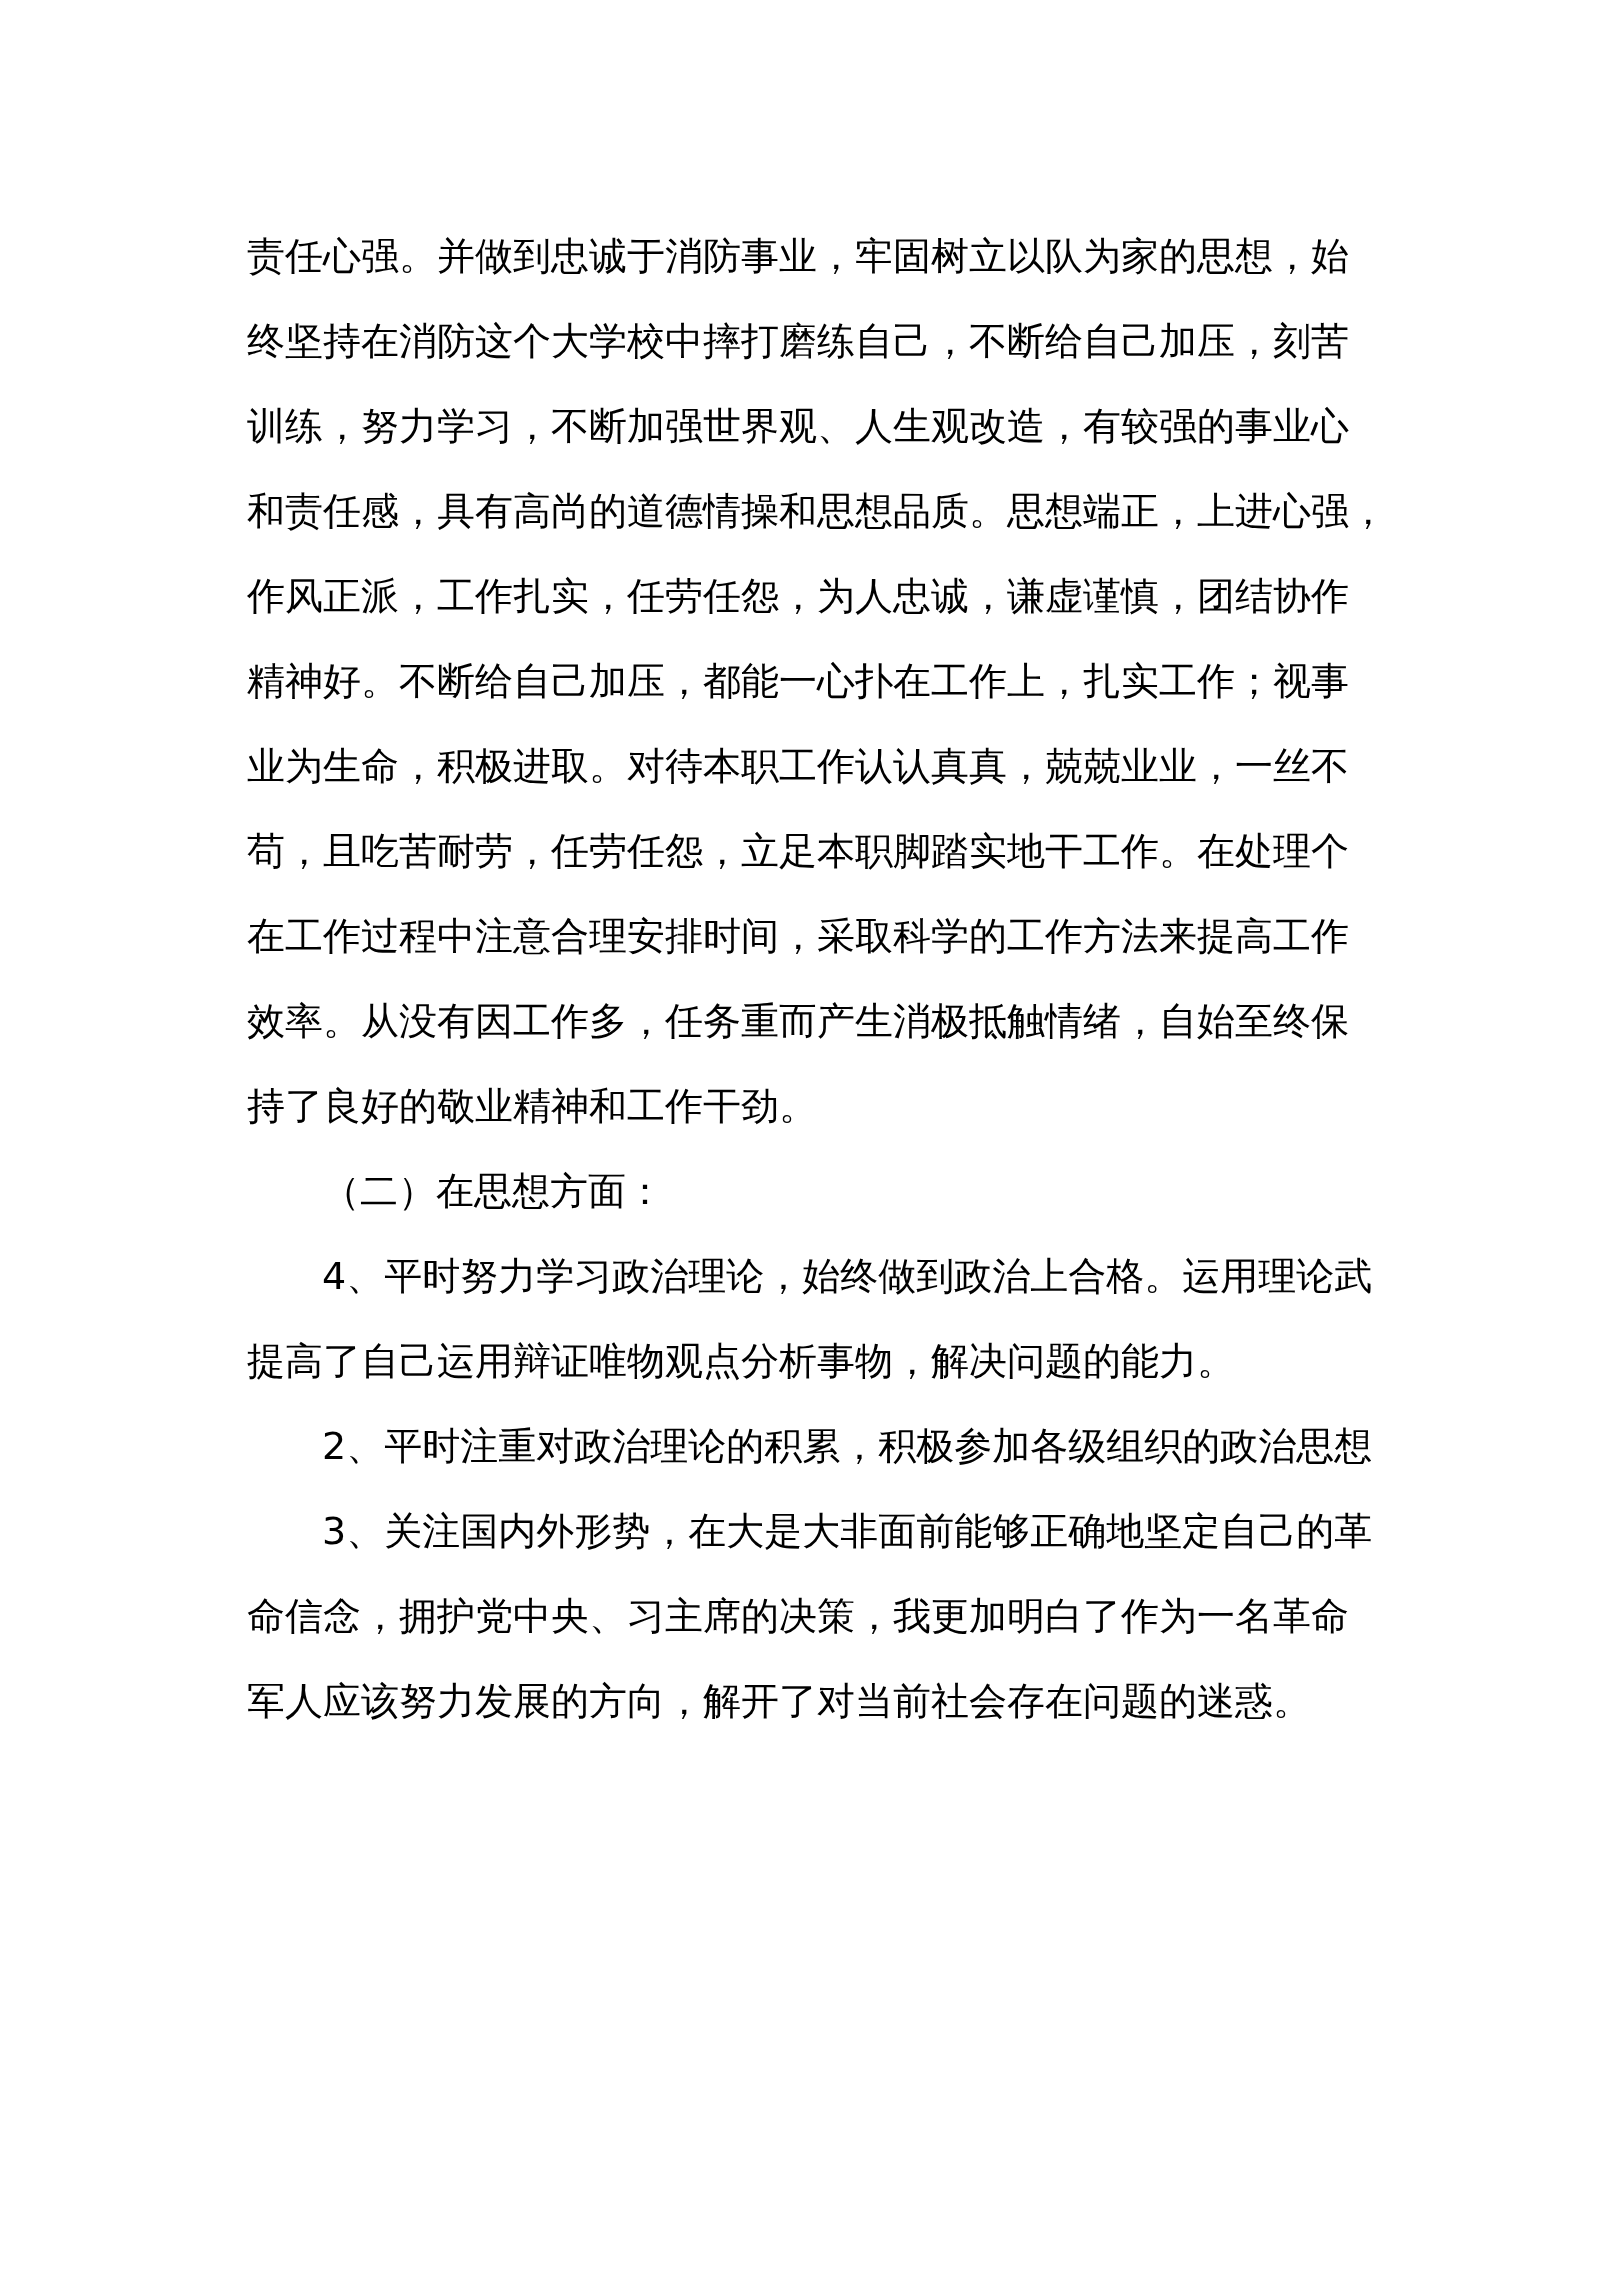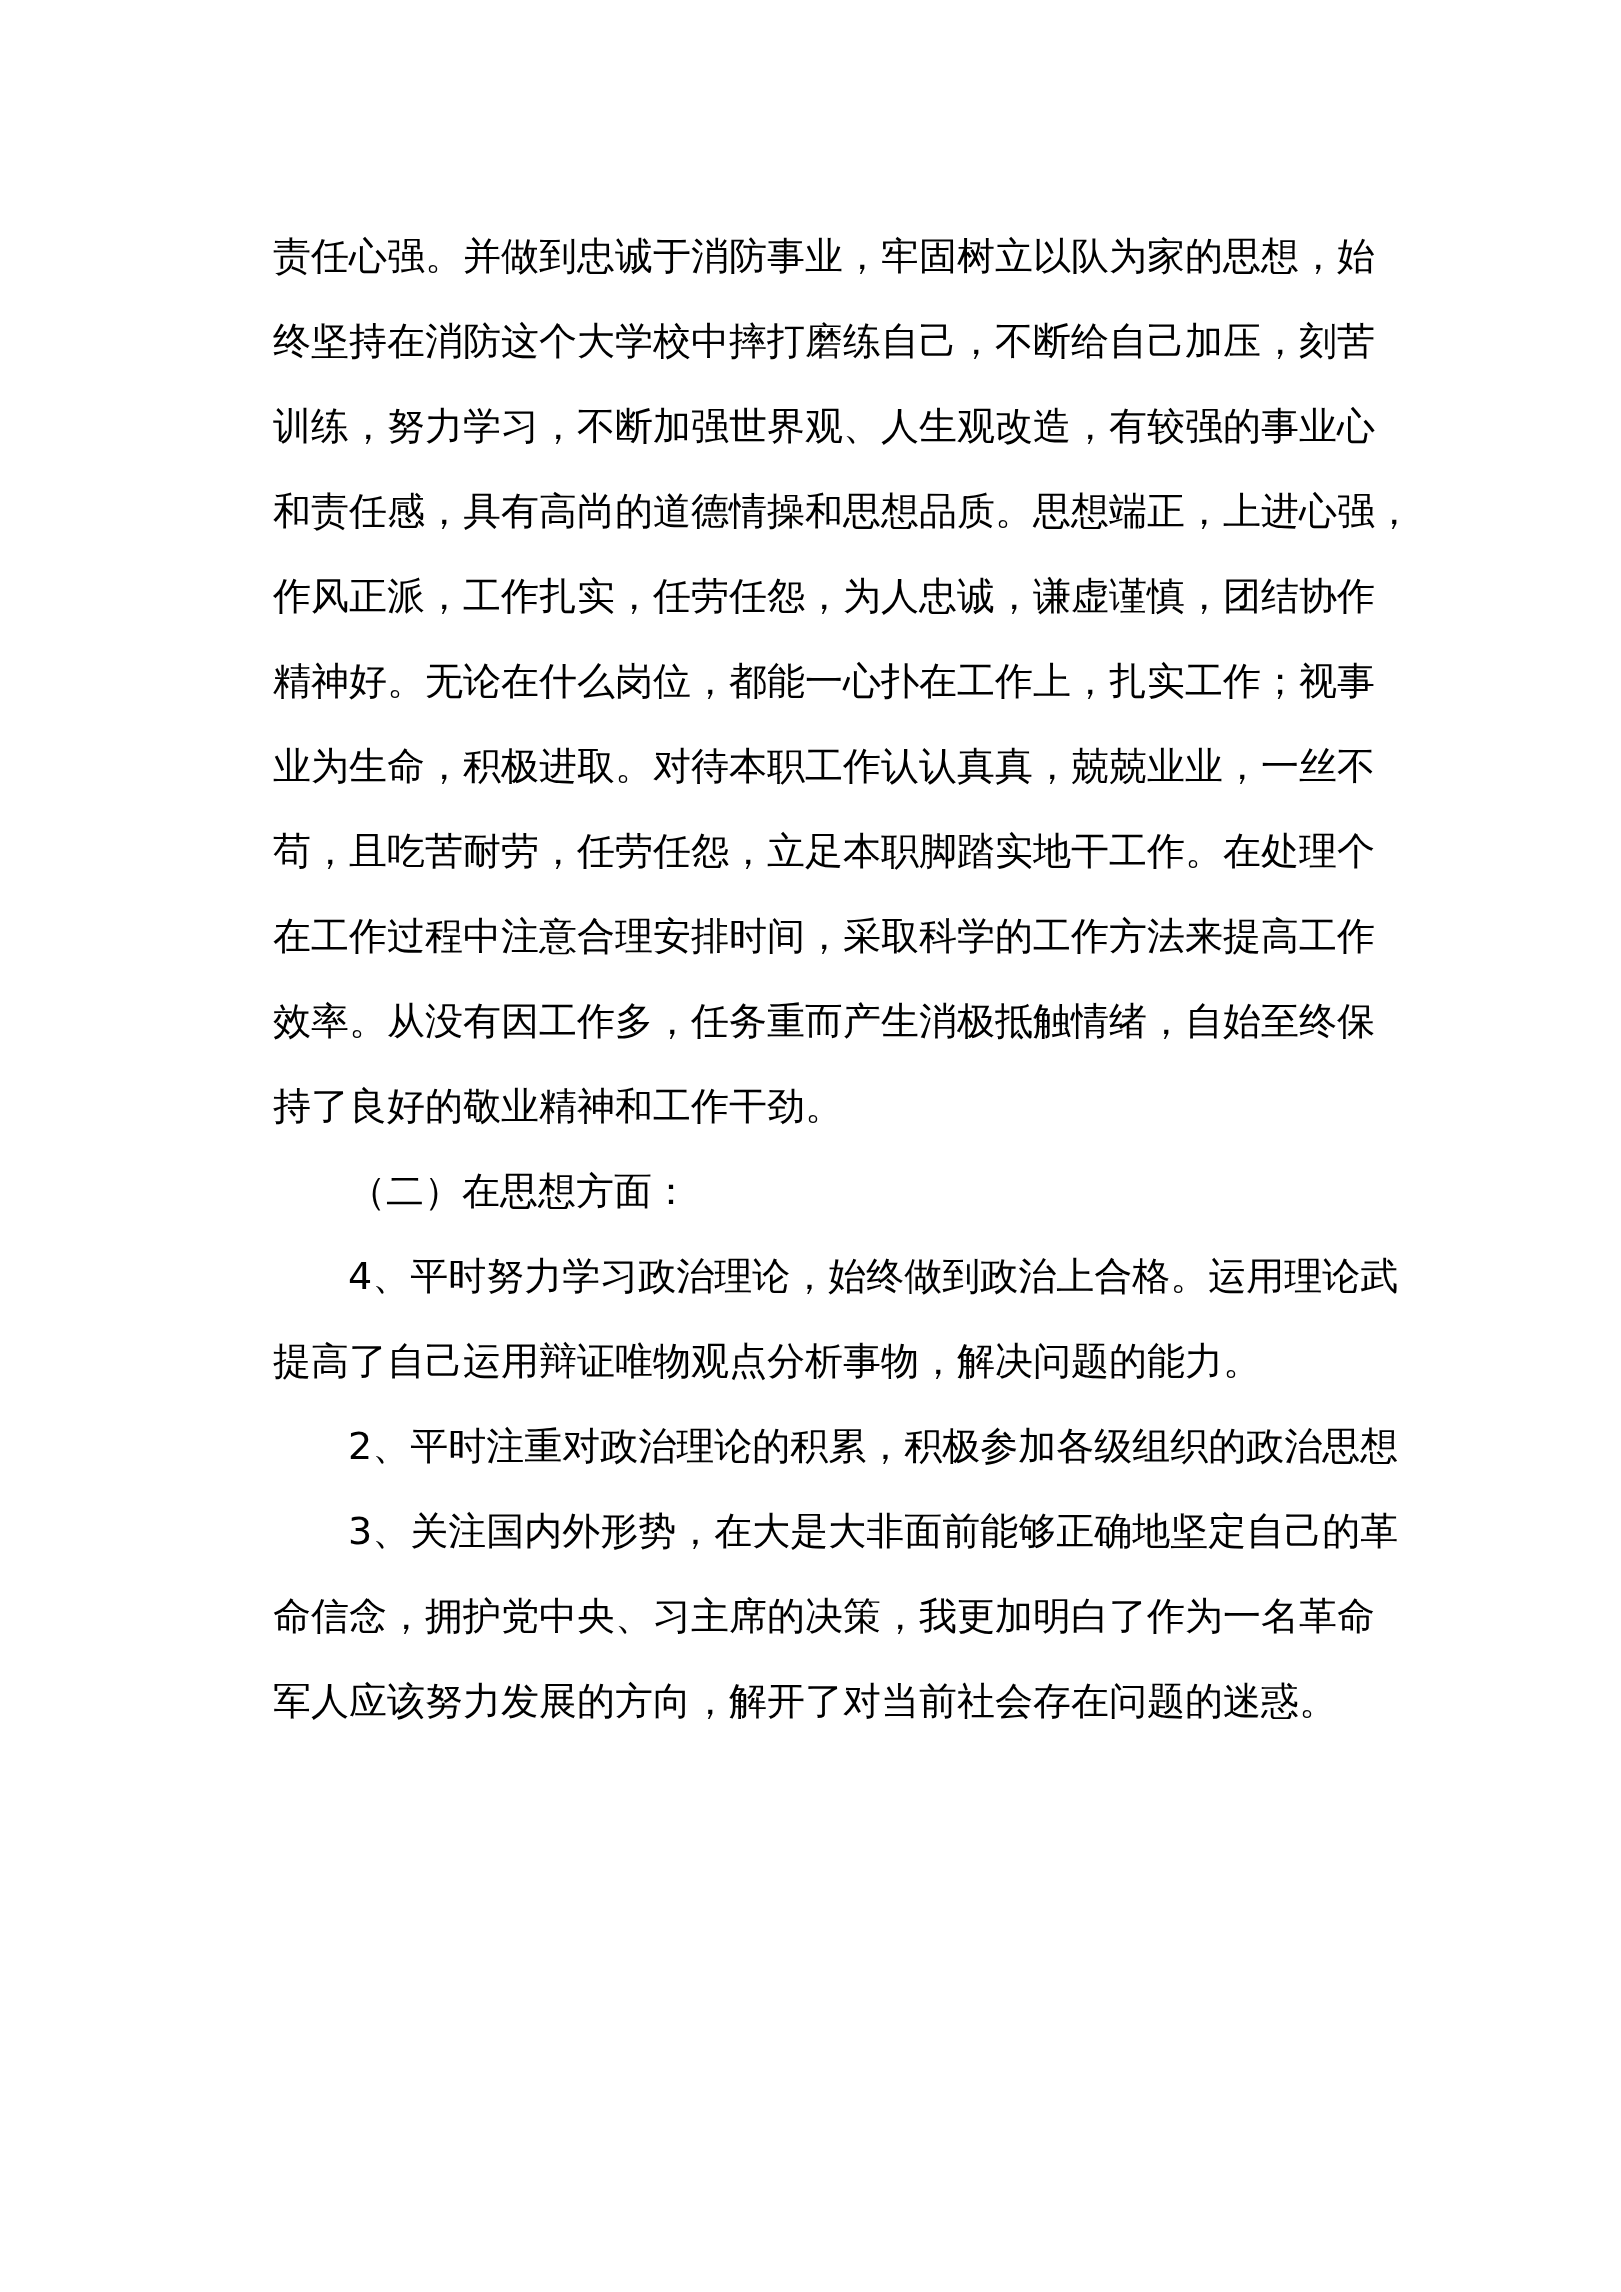--- a/index.html
+++ b/index.html
@@ -29,39 +29,38 @@
     font-family: "DejaVu Sans", "Liberation Sans", sans-serif;
     font-size: 38px;
     line-height: 85px;
     color: #000000;
   }
   .line {
     display: block;
     height: 85px;
     white-space: nowrap;
     letter-spacing: 0px;
-    margin-left: 26px;
   }
   .indent {
     padding-left: 75px;
   }
 </style>
 </head>
 <body>
 
 <div class="page">
   <div class="content">
 
     <div>
       <span class="line">责任心强。并做到忠诚于消防事业，牢固树立以队为家的思想，始</span>
       <span class="line">终坚持在消防这个大学校中摔打磨练自己，不断给自己加压，刻苦</span>
       <span class="line">训练，努力学习，不断加强世界观、人生观改造，有较强的事业心</span>
       <span class="line">和责任感，具有高尚的道德情操和思想品质。思想端正，上进心强，</span>
       <span class="line">作风正派，工作扎实，任劳任怨，为人忠诚，谦虚谨慎，团结协作</span>
-      <span class="line">精神好。无论在什么岗位，都能一心扑在工作上，扎实工作；视事</span>
+      <span class="line">精神好。不断给自己加压，都能一心扑在工作上，扎实工作；视事</span>
       <span class="line">业为生命，积极进取。对待本职工作认认真真，兢兢业业，一丝不</span>
       <span class="line">苟，且吃苦耐劳，任劳任怨，立足本职脚踏实地干工作。在处理个</span>
       <span class="line">在工作过程中注意合理安排时间，采取科学的工作方法来提高工作</span>
       <span class="line">效率。从没有因工作多，任务重而产生消极抵触情绪，自始至终保</span>
       <span class="line">持了良好的敬业精神和工作干劲。</span>
     </div>
 
     <div>
       <span class="line indent">（二）在思想方面：</span>
     </div>

